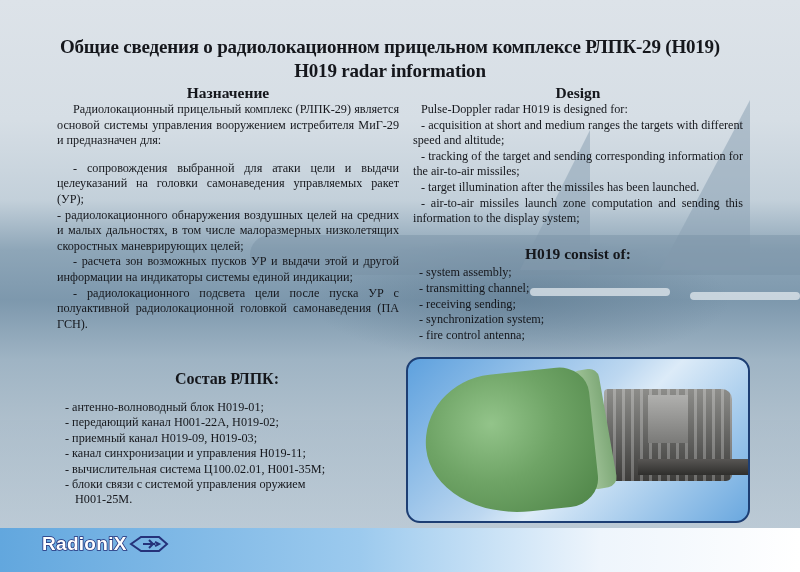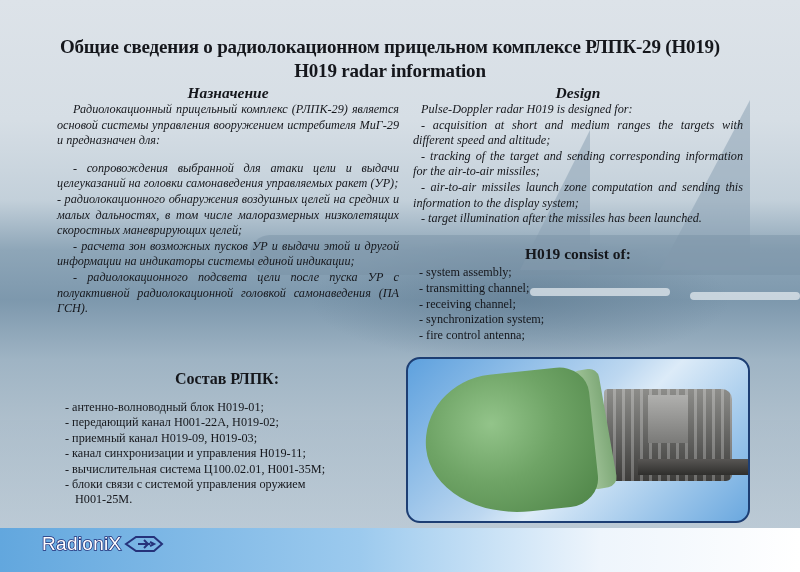--- a/index.html
+++ b/index.html
@@ -33,21 +33,21 @@
       position: absolute; left: 0; top: 420px; width: 800px; height: 108px;
       background: linear-gradient(180deg, rgba(170,188,202,0.4), rgba(190,204,215,0.6));
     }
 
     .title {
       position: absolute; left: 0; top: 35px; width: 780px; text-align: center;
       font-family: "Liberation Serif", serif; font-weight: bold; font-size: 19px; line-height: 24px;
       letter-spacing: -0.2px;
     }
 
-    .col { position: absolute; font-size: 12.2px; line-height: 15.6px; font-style: italic; }
+    .col { position: absolute; font-size: 12.2px; line-height: 15.6px; }
     .col-left { left: 57px; top: 84px; width: 342px; }
     .col-right { left: 413px; top: 84px; width: 330px; }
     .h {
       font-weight: bold; text-align: center; font-size: 15.5px; line-height: 18px;
     }
     .para { text-align: justify; }
     .indent { text-indent: 16px; }
     .gap { height: 12px; }
     .bullet { text-indent: 0; }
 
@@ -90,21 +90,21 @@
     }
 
     .footer {
       position: absolute; left: 0; top: 528px; width: 800px; height: 44px;
       background: linear-gradient(90deg, #62a7de 0%, #9ccaee 45%, #eef5fc 75%, #ffffff 100%);
     }
     .logo {
       position: absolute; left: 42px; top: 533px; height: 22px; display: flex; align-items: center;
     }
     .logo-text {
-      font-family: "Liberation Sans", "DejaVu Sans", sans-serif; font-weight: normal; font-size: 19px;
+      font-family: "Liberation Sans", "DejaVu Sans", sans-serif; font-weight: bold; font-size: 19px;
       color: #ffffff; letter-spacing: 0.3px;
       -webkit-text-stroke: 1.5px #25327a; paint-order: stroke fill;
       text-shadow: 0 0 1px #25327a;
     }
     .logo-plane { margin-left: 2px; width: 40px; height: 20px; }
   </style>
 </head>
 <body>
 
 <div class="bg">
@@ -140,29 +140,29 @@
   <div style="padding-left:8px">- вычислительная система Ц100.02.01, Н001-35М;</div>
   <div style="padding-left:8px">- блоки связи с системой управления оружием</div>
   <div style="padding-left:18px">Н001-25М.</div>
 </div>
 
 <div class="col col-right">
   <div class="h">Design</div>
   <div class="para indent" style="text-indent:8px">Pulse-Doppler radar H019 is designed for:</div>
   <div class="para indent" style="text-indent:8px">- acquisition at short and medium ranges the targets with different speed and altitude;</div>
   <div class="para indent" style="text-indent:8px">- tracking of the target and sending corresponding information for the air-to-air missiles;</div>
+  <div class="para indent" style="text-indent:8px">- target illumination after the missiles has been launched.</div>
   <div class="para indent" style="text-indent:8px">- air-to-air missiles launch zone computation and sending this information to the display system;</div>
-  <div class="para indent" style="text-indent:8px">- target illumination after the missiles has been launched.</div>
 </div>
 
 <div class="consist">
   <div class="h">H019 consist of:</div>
   <div style="padding-left:6px">- system assembly;</div>
   <div style="padding-left:6px">- transmitting channel;</div>
-  <div style="padding-left:6px">- receiving channel;</div>
+  <div style="padding-left:6px">- receiving sending;</div>
   <div style="padding-left:6px">- synchronization system;</div>
   <div style="padding-left:6px">- fire control antenna;</div>
 </div>
 
 <div class="photo-frame">
   <div class="electronics"></div>
   <div class="electronics-box"></div>
   <div class="mount"></div>
   <div class="radome-ring"></div>
   <div class="radome"></div>

